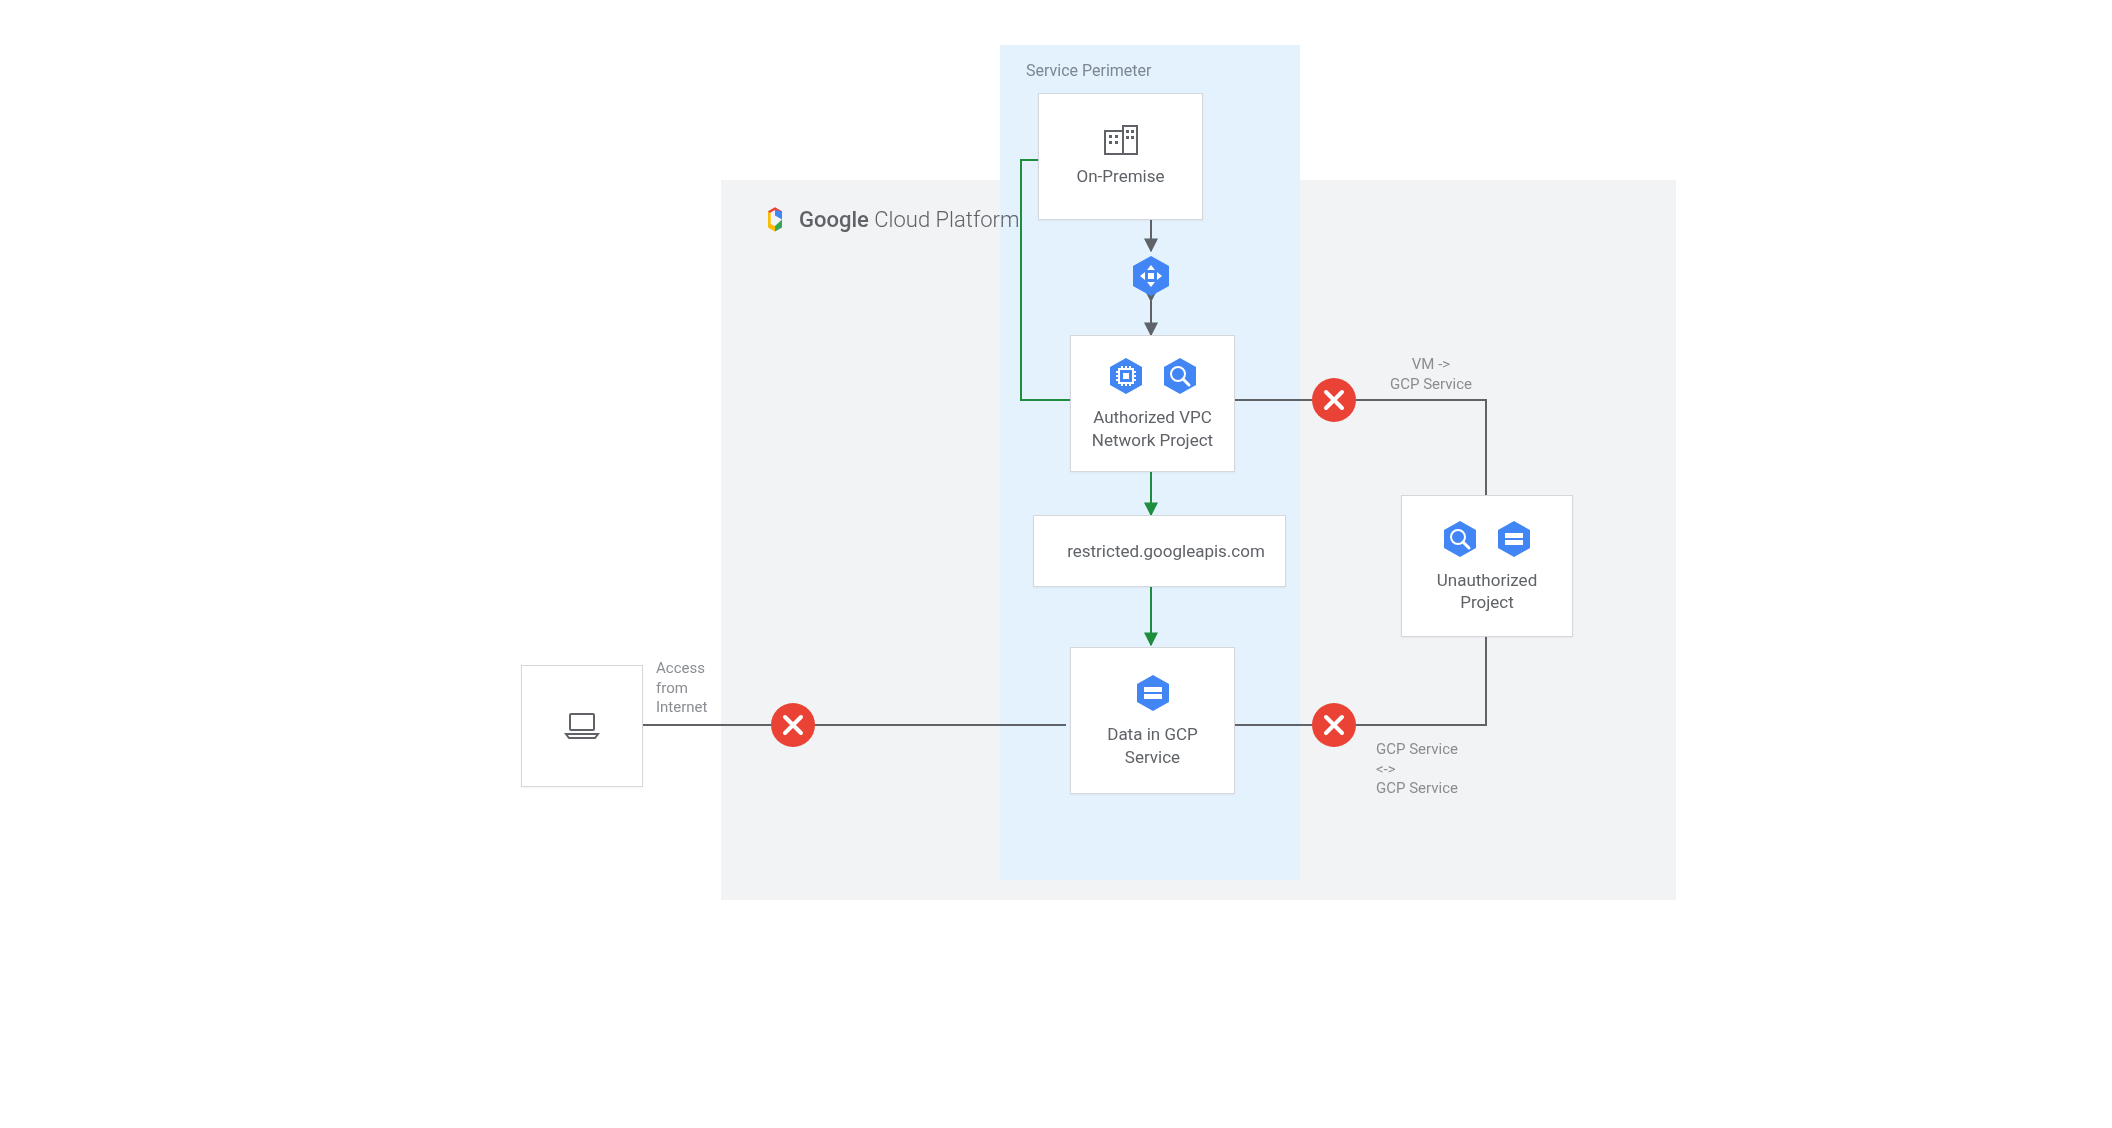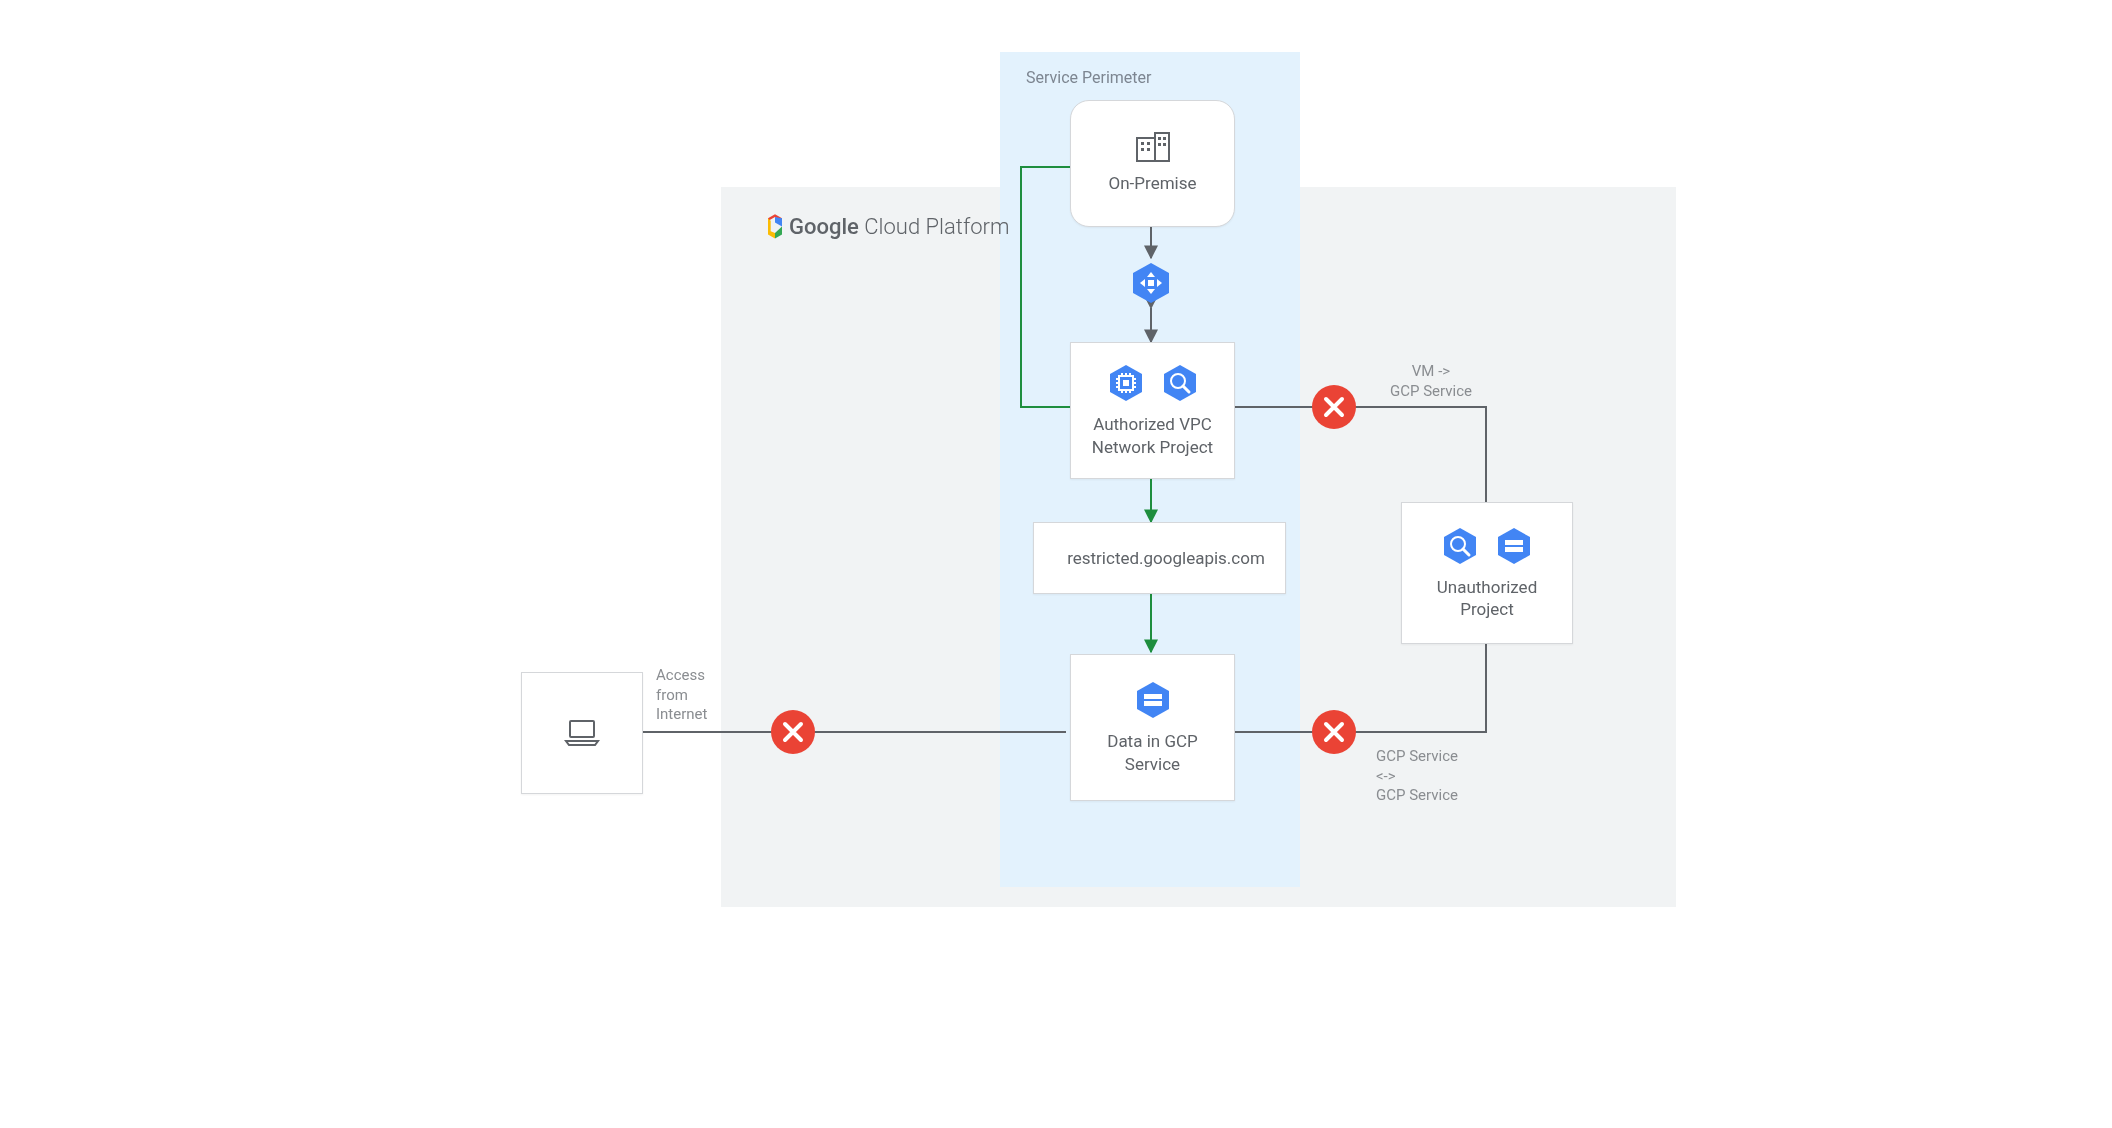--- a/index.html
+++ b/index.html
@@ -1,23 +1,23 @@
 <!DOCTYPE html>
 <html><head>
 <meta charset="utf-8">
 <style>
   html,body{margin:0;padding:0;background:#fff;font-family:"Roboto","Helvetica Neue",Arial,sans-serif;color:#5f6368;}
-  .stage{position:relative;width:1500px;height:900px;margin:12px auto;}
+  .stage{position:relative;width:1500px;height:900px;margin:5px auto;}
   .box{position:absolute;background:#fff;border:1px solid #d5d7da;box-shadow:0 1px 2px rgba(0,0,0,.05);display:flex;flex-direction:column;align-items:center;justify-content:center;text-align:center;}
   .box span.lbl{font-size:17px;color:#5f6368;line-height:1.3;margin-top:10px;}
   .note{position:absolute;font-size:15px;color:#8a8d91;line-height:1.3;}
   .gcp{position:absolute;background:#f1f3f4;}
   .perimeter{position:absolute;background:#e3f2fd;}
   .plabel{position:absolute;font-size:16px;color:#7d8691;}
-  .gcp-logo{position:absolute;display:flex;align-items:center;font-size:22px;}
+  .gcp-logo{position:absolute;display:flex;align-items:center;gap:10px;font-size:22px;}
   .gcp-logo b{font-weight:500;color:#5f6368;}
   .gcp-logo em{font-style:normal;font-weight:300;color:#5f6368;}
   .icon-row{display:flex;gap:14px;}
   svg{display:block;}
   .edge{position:absolute;pointer-events:none;}
 </style>
 </head>
 <body>
 
 <div class="stage">
@@ -63,21 +63,21 @@
     <polyline points="927,720 1180,720 1180,630" fill="none" stroke="#5f6368" stroke-width="2"></polyline>
   </svg>
 
   <div class="box" style="left:215px;top:660px;width:120px;height:120px;">
     <svg width="36" height="28" viewBox="0 0 36 28">
       <rect x="6" y="2" width="24" height="16" rx="1" fill="none" stroke="#5f6368" stroke-width="2"></rect>
       <path d="M2 22h32l-3 4H5z" fill="none" stroke="#5f6368" stroke-width="2"></path>
     </svg>
   </div>
 
-  <div class="box" style="left:764px;top:88px;width:163px;height:125px;border-radius:19px;">
+  <div class="box" style="left:732px;top:88px;width:163px;height:125px;">
     <svg width="34" height="30" viewBox="0 0 34 30">
       <rect x="1" y="6" width="18" height="23" fill="none" stroke="#5f6368" stroke-width="2"></rect>
       <rect x="19" y="1" width="14" height="28" fill="none" stroke="#5f6368" stroke-width="2"></rect>
       <rect x="5" y="10" width="3" height="3" fill="#5f6368"></rect>
         <rect x="11" y="10" width="3" height="3" fill="#5f6368"></rect>
       <rect x="5" y="16" width="3" height="3" fill="#5f6368"></rect>
         <rect x="11" y="16" width="3" height="3" fill="#5f6368"></rect>
       <rect x="22" y="5" width="3" height="3" fill="#5f6368"></rect>
         <rect x="27" y="5" width="3" height="3" fill="#5f6368"></rect>
       <rect x="22" y="11" width="3" height="3" fill="#5f6368"></rect>

